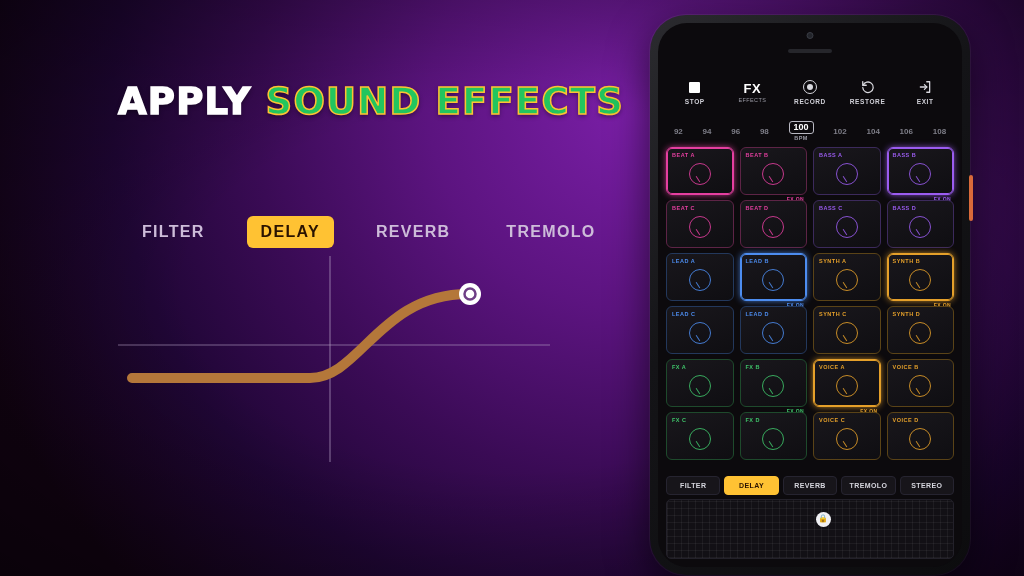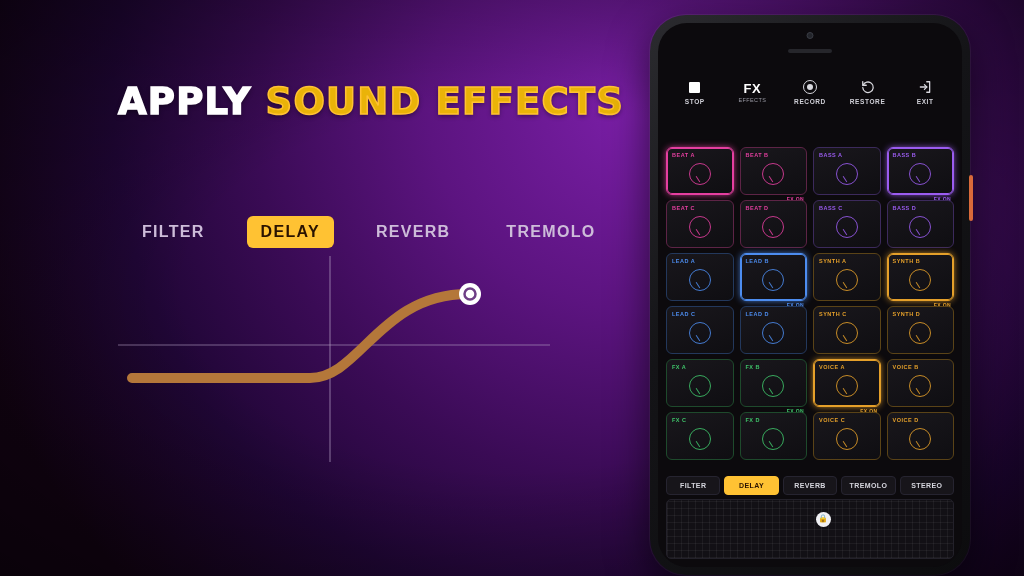--- a/index.html
+++ b/index.html
@@ -33,21 +33,21 @@
     white-space: nowrap;
     text-transform: uppercase;
   }
   .headline .w {
     color: #ffffff;
     text-shadow: 0 2px 5px rgba(0,0,0,.45);
     text-align: right;
     -webkit-text-stroke: 1.5px #ffffff;
   }
   .headline .y {
-    color: #eab308;
+    color: #22c55e;
     text-shadow: 0 2px 5px rgba(0,0,0,.45);
     -webkit-text-stroke: 1.5px #ffc233;
   }
 
   
   .fx-tabs {
     position: absolute;
     left: 128px; top: 216px;
     display: flex;
     align-items: center;
@@ -314,20 +314,34 @@
           <svg width="14" height="14" viewBox="0 0 24 24" fill="none" stroke="#d8d8de" stroke-width="2.2" stroke-linecap="round" stroke-linejoin="round">
             <path d="M15 3 h5 v18 h-5"></path>
             <path d="M4 12 h11"></path>
               <path d="M11 8 l4 4 l-4 4"></path>
           </svg>
         </div>
         <div class="lbl">EXIT</div>
       </div>
     </div>
 
+    <div class="bpm-strip">
+      <div class="bpm-v">92</div>
+      <div class="bpm-v">94</div>
+      <div class="bpm-v">96</div>
+      <div class="bpm-v">98</div>
+      <div class="bpm-cur-wrap">
+        <div class="bpm-cur">100</div>
+        <div class="bpm-lbl">BPM</div>
+      </div>
+      <div class="bpm-v">102</div>
+      <div class="bpm-v">104</div>
+      <div class="bpm-v">106</div>
+      <div class="bpm-v">108</div>
+    </div>
 
     <div class="pads" id="pad-grid">
         <div class="pad c-pink sel">
           <div class="nm">BEAT A</div>
           <div class="knob"></div>
         </div>
         <div class="pad c-pink">
           <div class="nm">BEAT B</div>
           <div class="knob"></div>
           <div class="fxon">FX ON</div>

